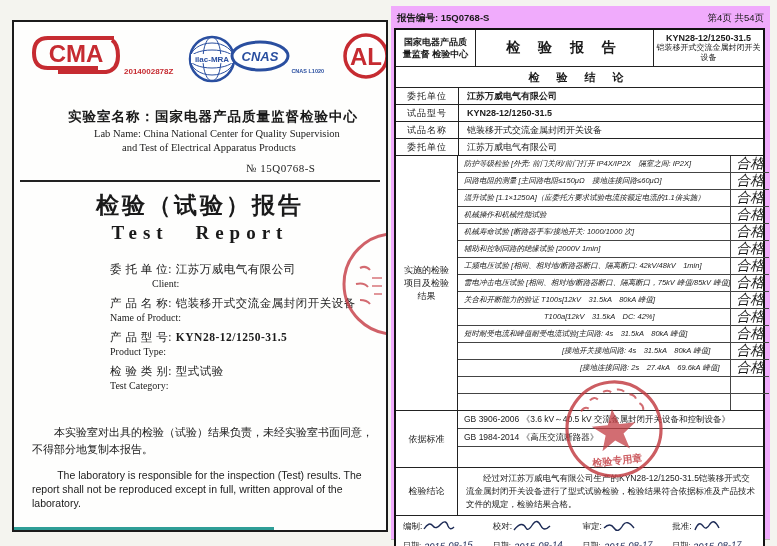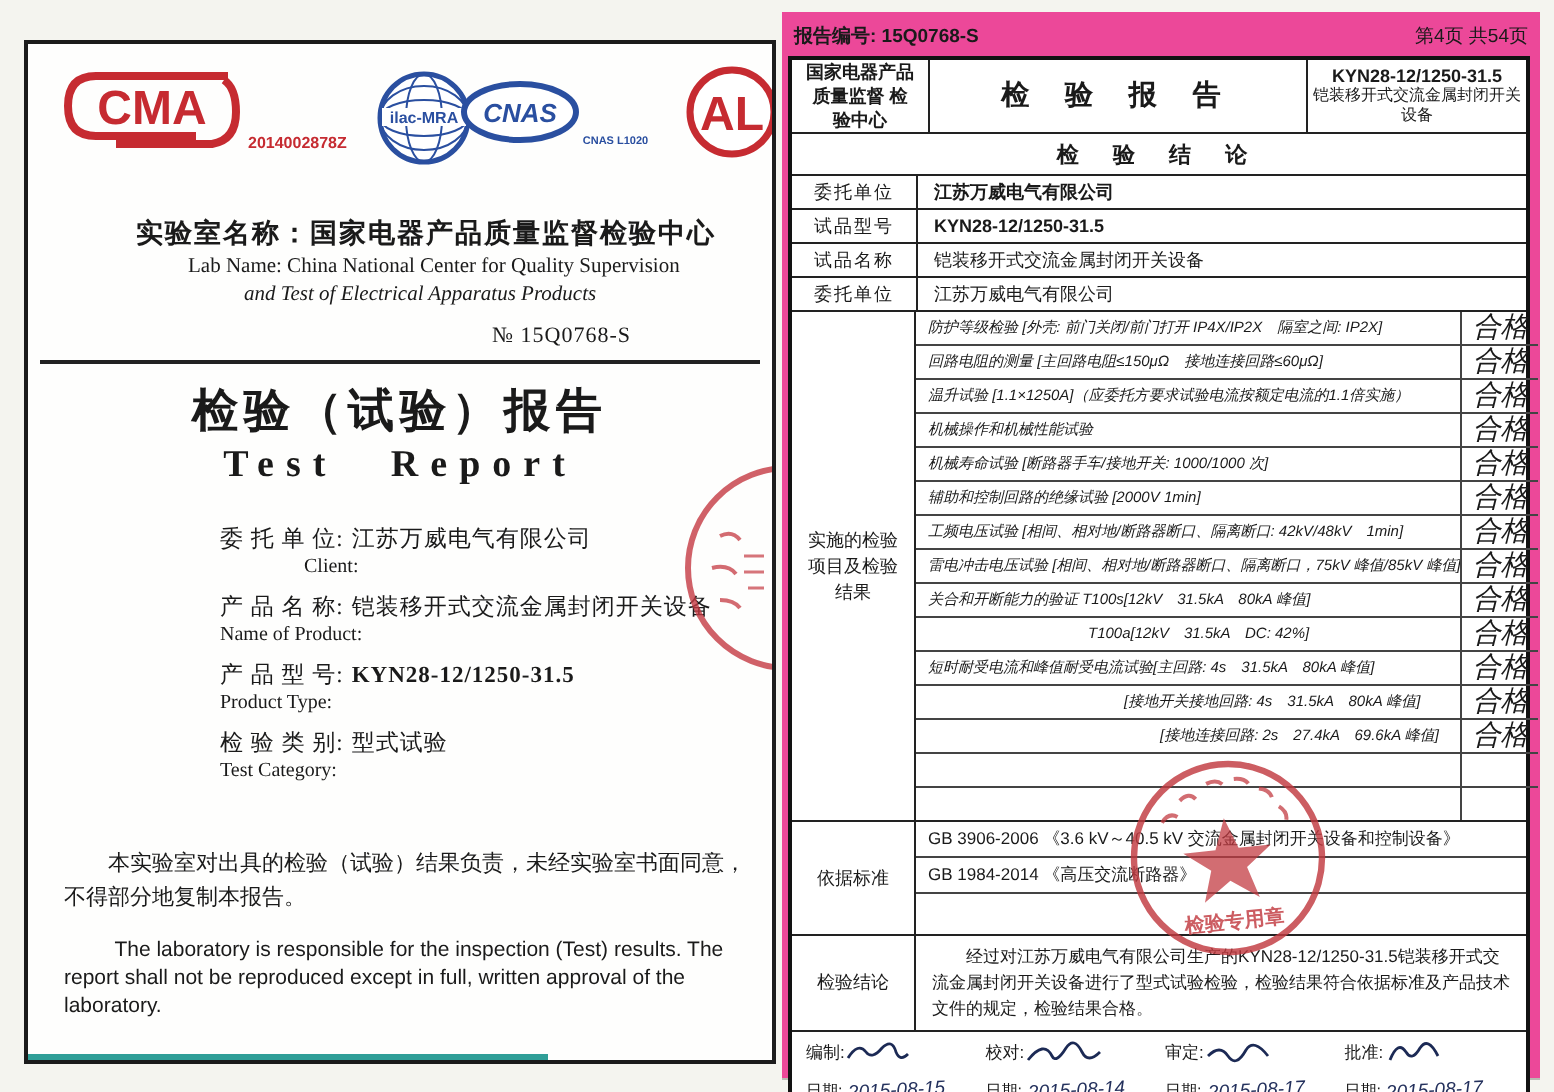--- a/index.html
+++ b/index.html
@@ -9,45 +9,45 @@
   .lpage{position:absolute;left:12px;top:20px;width:376px;height:512px;background:#fefefd;
          border:2px solid #1b1b1b;box-sizing:border-box;overflow:hidden;}
   .lpage::after{content:"";position:absolute;left:0;bottom:0;width:70%;height:3px;background:#2f9e97;}
   .logo-row{position:absolute;left:14px;top:10px;width:348px;height:78px;display:flex;align-items:flex-start;}
   .logo{display:flex;flex-direction:row;align-items:flex-end;}
   .logo-sub{font-family:"Liberation Sans",sans-serif;font-weight:bold;color:#c62b31;font-size:8px;margin-top:1px;white-space:nowrap;}
   .logo-sub.blue{color:#2a4fa0;font-size:5.5px;}
   .logo-sub.tiny{font-size:5.5px;transform:scale(.9);}
   .lab-cn{position:absolute;left:54px;top:86px;font-size:13.5px;font-weight:bold;letter-spacing:1px;}
   .lab-en1{position:absolute;left:80px;top:106px;font-size:10.5px;}
-  .lab-en2{position:absolute;left:108px;top:120px;font-size:10.5px;font-style:italic;}
+  .lab-en2{position:absolute;left:108px;top:120px;font-size:10.5px;}
   .report-no{position:absolute;left:232px;top:140px;font-size:11px;letter-spacing:.5px;}
   .hr{position:absolute;left:6px;top:158px;width:360px;border-top:2px solid #222;}
   .title-cn{position:absolute;left:0;top:168px;width:100%;text-align:center;font-size:23px;font-weight:bold;letter-spacing:3px;}
   .title-en{position:absolute;left:0;top:200px;width:100%;text-align:center;font-size:19px;font-weight:600;letter-spacing:6px;word-spacing:16px;}
   .fields{position:absolute;left:96px;top:240px;width:280px;}
   .field{margin-bottom:7px;}
   .f-cn{font-size:11.5px;letter-spacing:.5px;}
   .f-label{font-weight:normal;}
   .f-val{margin-left:4px;}
   .f-en{font-size:10px;margin-top:1px;}
   .field:nth-child(1) .f-en{margin-left:42px;}
   .disc-cn{position:absolute;left:18px;top:402px;width:342px;font-size:11px;line-height:17px;text-indent:2em;}
   .disc-en{position:absolute;left:18px;top:446px;width:344px;font-size:10.5px;line-height:14px;
            font-family:"Liberation Sans",sans-serif;text-indent:2.4em;}
   .lstamp{position:absolute;right:-64px;top:206px;width:112px;height:112px;}
   
-  .rpage{position:absolute;left:391px;top:6px;width:379px;height:534px;background:#ec4899;
+  .rpage{position:absolute;left:391px;top:6px;width:379px;height:534px;background:#f0abfc;
          box-sizing:border-box;border-bottom:1px solid #b9b9b2;
          font-family:"Liberation Sans","DejaVu Sans",sans-serif;}
   .rp-head{display:flex;justify-content:space-between;padding:6px 6px 3px 6px;font-size:9.5px;}
   .rp-no{font-weight:bold;}
   .rtable{margin:0 5px 0 3px;border:2px solid #121212;background:#fff;}
   .hrow{display:flex;height:36px;}
-  .h-org{width:69px;border-right:1px solid #222;display:flex;align-items:center;justify-content:center;
+  .h-org{width:80px;border-right:1px solid #222;display:flex;align-items:center;justify-content:center;
          text-align:center;font-size:9px;font-weight:bold;padding:2px 6px;box-sizing:border-box;line-height:12px;}
   .h-title{flex:1;display:flex;align-items:center;justify-content:center;font-size:14px;font-weight:bold;letter-spacing:7px;}
   .h-prod{width:110px;border-left:1px solid #222;display:flex;flex-direction:column;align-items:center;justify-content:center;
           text-align:center;padding:1px 2px;box-sizing:border-box;}
   .h-model{font-size:9px;font-weight:bold;}
   .h-pname{font-size:8px;line-height:10px;}
   .secrow{border-top:1px solid #222;height:20px;display:flex;align-items:center;justify-content:center;
           font-size:11px;font-weight:bold;letter-spacing:7px;}
   .irow{border-top:1px solid #222;height:16px;display:flex;align-items:stretch;font-size:9px;}
   .cell-label{width:62px;border-right:1px solid #222;display:flex;align-items:center;justify-content:center;

